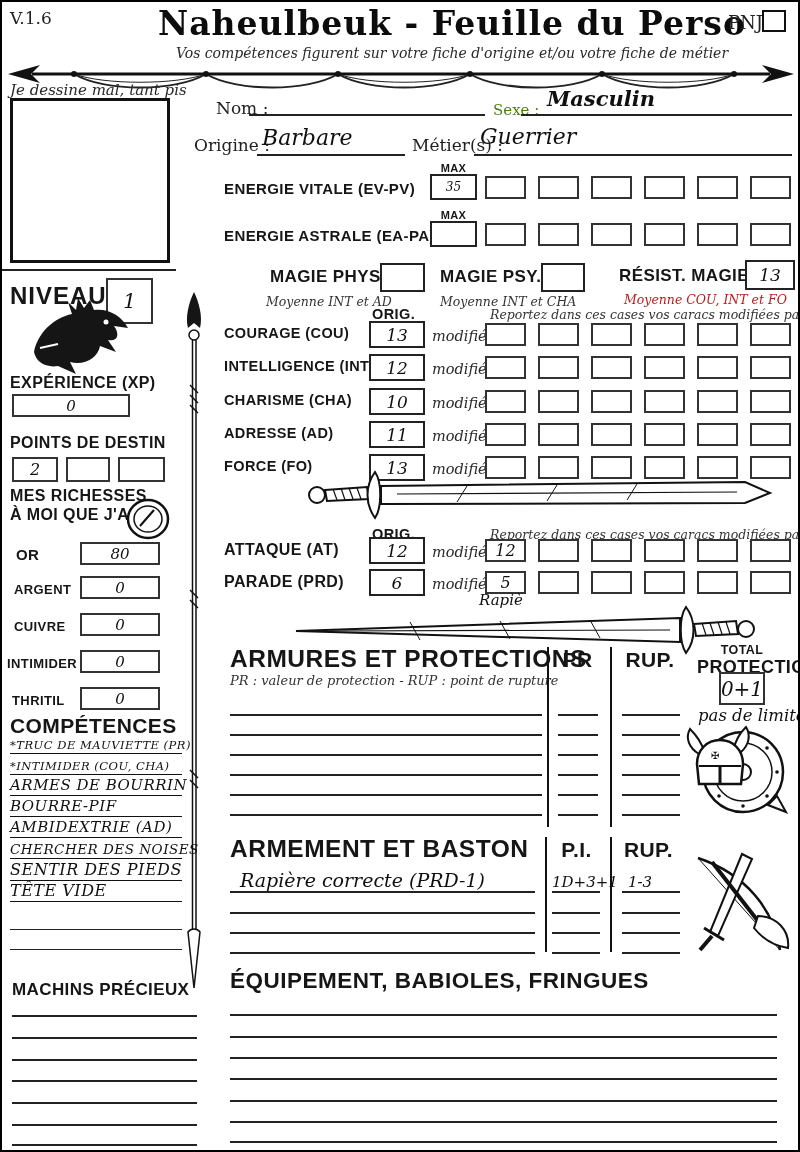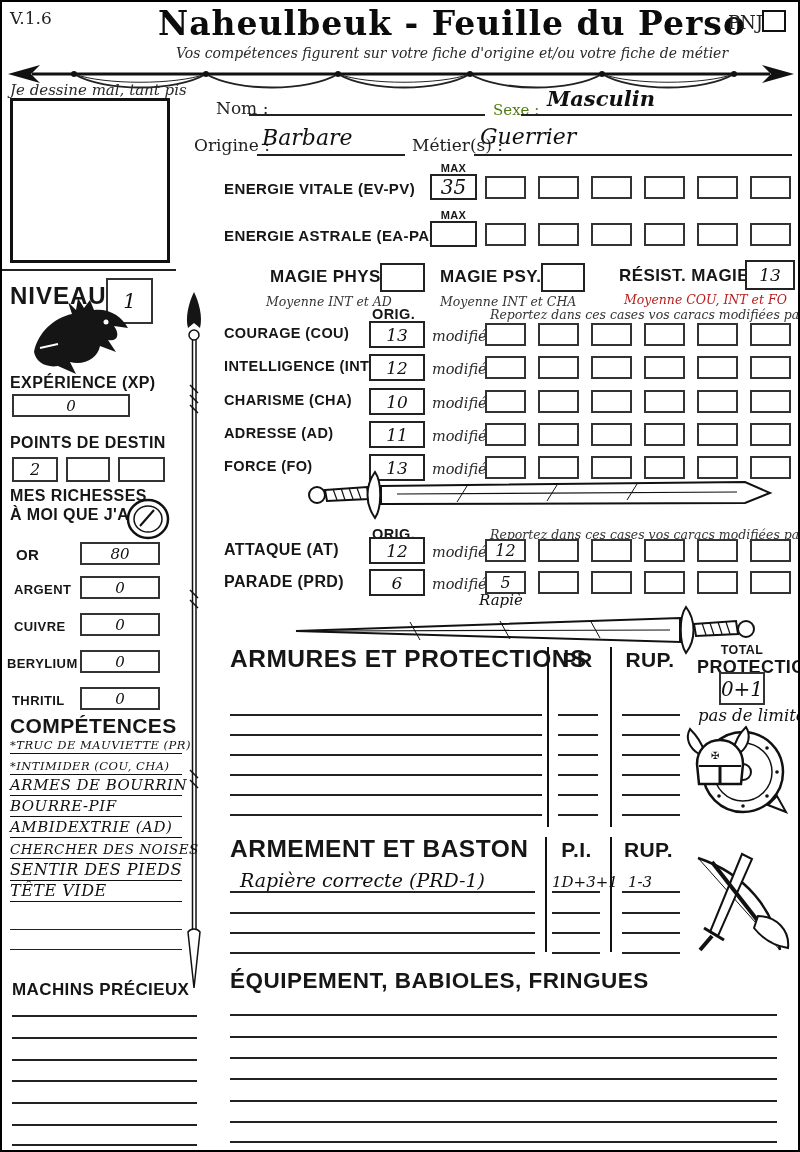--- a/index.html
+++ b/index.html
@@ -89,21 +89,21 @@
       <span class="hand" style="font-size:15px">80</span>
     </div>
   <div class="t lbl" style="left:12px;top:580px;font-size:13px">ARGENT</div>
   <div class="b" style="left:78px;top:574px;width:80px;height:23px">
       <span class="hand" style="font-size:15px">0</span>
     </div>
   <div class="t lbl" style="left:12px;top:617px;font-size:13px">CUIVRE</div>
   <div class="b" style="left:78px;top:611px;width:80px;height:23px">
       <span class="hand" style="font-size:15px">0</span>
     </div>
-  <div class="t lbl" style="left:5px;top:654px;font-size:13px">BERYLIUM</div>
+  <div class="t lbl" style="left:5px;top:654px;font-size:13px">INTIMIDER</div>
   <div class="b" style="left:78px;top:648px;width:80px;height:23px">
       <span class="hand" style="font-size:15px">0</span>
     </div>
   <div class="t lbl" style="left:10px;top:691px;font-size:13px">THRITIL</div>
   <div class="b" style="left:78px;top:685px;width:80px;height:23px">
       <span class="hand" style="font-size:15px">0</span>
     </div>
 
   <div class="t lbl" style="left:8px;top:712px;font-size:21px">COMPÉTENCES</div>
   <div class="t handc" style="left:8px;top:736px;width:172px;height:15px;font-size:11.5px;border-bottom:1.5px solid #111">*TRUC DE MAUVIETTE (PR)</div>
@@ -144,21 +144,21 @@
   <div class="t cal" style="left:192px;top:133px;font-size:17px">Origine :</div>
   <div class="ln" style="left:255px;top:152px;width:148px"></div>
   <div class="t hand" style="left:260px;top:123px;font-size:22px">Barbare</div>
   <div class="t cal" style="left:410px;top:133px;font-size:17px">Métier(s) :</div>
   <div class="ln" style="left:472px;top:152px;width:318px"></div>
   <div class="t hand" style="left:478px;top:122px;font-size:22px">Guerrier</div>
 
   <div class="t lbl" style="left:222px;top:178px;font-size:15px">ENERGIE VITALE (EV-PV)</div>
   <div class="t lbl ctr" style="left:428px;top:160px;width:47px;font-size:11px">MAX</div>
   <div class="b bm" style="left:428px;top:172px;width:47px;height:26px">
-      <span class="hand" style="font-size:20px">35</span>
+      <span class="hand" style="font-size:12px">35</span>
     </div>
   <div class="b" style="left:483px;top:174px;width:41px;height:23px"></div>
   <div class="b" style="left:536px;top:174px;width:41px;height:23px"></div>
   <div class="b" style="left:589px;top:174px;width:41px;height:23px"></div>
   <div class="b" style="left:642px;top:174px;width:41px;height:23px"></div>
   <div class="b" style="left:695px;top:174px;width:41px;height:23px"></div>
   <div class="b" style="left:748px;top:174px;width:41px;height:23px"></div>
 
   <div class="t lbl" style="left:222px;top:225px;font-size:15px">ENERGIE ASTRALE (EA-PA)</div>
   <div class="t lbl ctr" style="left:428px;top:207px;width:47px;font-size:11px">MAX</div>
@@ -297,20 +297,21 @@
     <polygon points="6,29 390,16 390,40" fill="#fff" stroke="#111" stroke-width="2"></polygon>
     <line x1="40" y1="29" x2="380" y2="28" stroke="#111" stroke-width="1.2"></line>
     <path d="M120,20 L130,38 M210,19 L220,37 M300,18 L310,36" stroke="#111" stroke-width="1"></path>
     <path d="M396,5 C406,18 406,38 396,51 C389,40 389,15 396,5 Z" fill="#fff" stroke="#111" stroke-width="2"></path>
     <path d="M404,22 L446,19 L448,32 L406,34 Z" fill="#fff" stroke="#111" stroke-width="2"></path>
     <path d="M412,21 L416,33 M420,21 L424,33 M428,20 L432,32 M436,20 L440,32" stroke="#111" stroke-width="1.2"></path>
     <circle cx="456" cy="27" r="8" fill="#fff" stroke="#111" stroke-width="2"></circle>
   </svg>
 
   <div class="t lbl" style="left:228px;top:643px;font-size:24.5px;letter-spacing:.5px">ARMURES ET PROTECTIONS</div>
+  <div class="t cali" style="left:228px;top:671px;font-size:13px;color:#333">PR : valeur de protection - RUP : point de rupture</div>
   <div class="vb" style="left:545px;top:645px;height:180px"></div>
   <div class="vb" style="left:608px;top:645px;height:180px"></div>
   <div class="t lbl ctr" style="left:545px;top:646px;width:61px;font-size:21px">PR</div>
   <div class="t lbl ctr" style="left:610px;top:646px;width:76px;font-size:21px">RUP.</div>
 
   <div class="ln" style="left:228px;top:712px;width:312px"></div>
     <div class="ln" style="left:556px;top:712px;width:40px"></div>
     <div class="ln" style="left:620px;top:712px;width:58px"></div>
   <div class="ln" style="left:228px;top:732px;width:312px"></div>
     <div class="ln" style="left:556px;top:732px;width:40px"></div>

